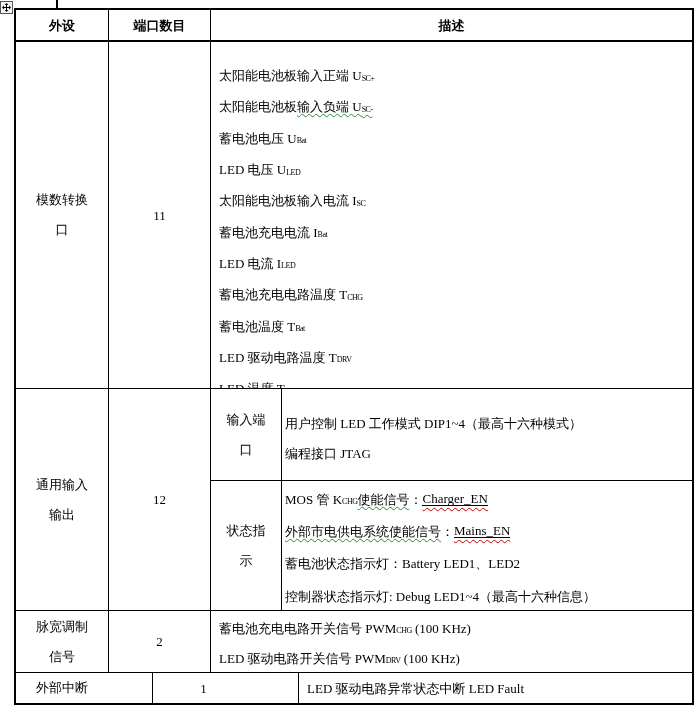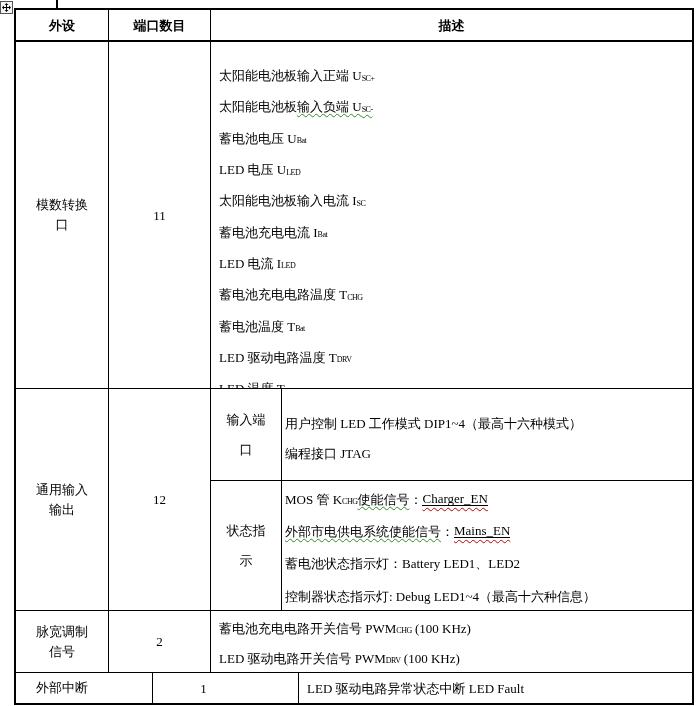--- a/index.html
+++ b/index.html
@@ -55,21 +55,21 @@
   .subrow.bt{border-top:1px solid #000;}
   .subrow-in{height:91px;}
   .subrow-st{height:131px;}
   .sublabel{width:70px;box-sizing:border-box;display:flex;align-items:center;justify-content:center;text-align:center;padding:0 15px;line-height:30px;}
   .subcontent{flex:1;border-left:1px solid #000;box-sizing:border-box;overflow:hidden;}
   
   .sub{font-size:8px;position:relative;top:3px;letter-spacing:-0.5px;}
   .wavy-green{text-decoration:underline wavy #2e8b2e 1px;text-underline-offset:2px;text-decoration-skip-ink:none;}
   .wavy-red{text-decoration:underline wavy #c00000 1px;text-underline-offset:4px;text-decoration-skip-ink:none;}
   .solid-underline{border-bottom:1px solid #000;}
-  .peri{line-height:20px;}
+  .peri{line-height:30px;}
 </style>
 </head>
 <body>
 
 <div class="move-handle">
   <svg width="9" height="9" viewBox="0 0 9 9">
     <path d="M4.5 0 L6.3 1.9 L5 1.9 L5 3.9 L7 3.9 L7 2.6 L9 4.5 L7 6.4 L7 5.1 L5 5.1 L5 7.1 L6.3 7.1 L4.5 9 L2.7 7.1 L4 7.1 L4 5.1 L2 5.1 L2 6.4 L0 4.5 L2 2.6 L2 3.9 L4 3.9 L4 1.9 L2.7 1.9 Z" fill="#000"></path>
   </svg>
 </div>
 <div class="caret-tick"></div>

